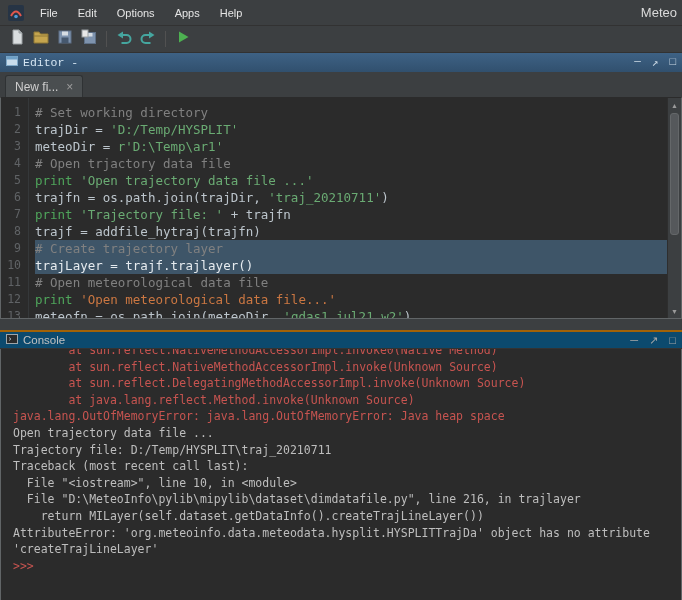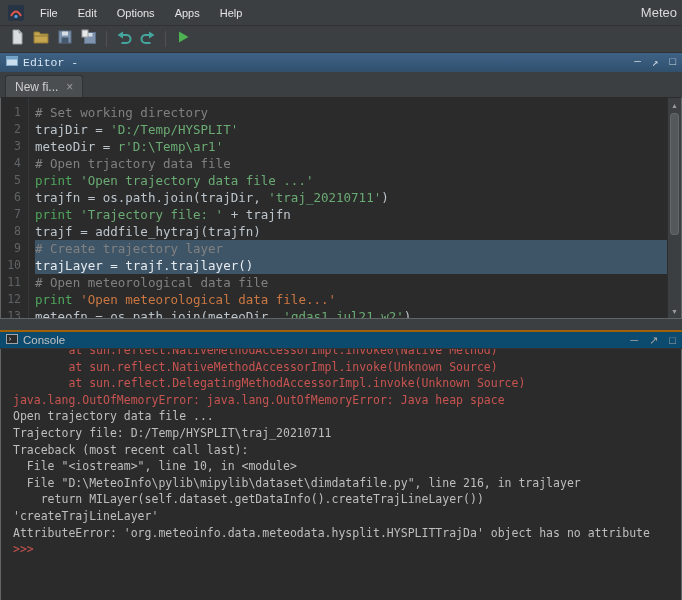--- a/index.html
+++ b/index.html
@@ -217,27 +217,28 @@
         <span class="hc">─</span>
         <span class="hc">↗</span>
         <span class="hc">□</span>
       </span>
     </div>
     <div class="console-body">
       <div class="console-block" id="console-lines">
           <div class="cline err">        at sun.reflect.NativeMethodAccessorImpl.invoke0(Native Method)</div>
           <div class="cline err">        at sun.reflect.NativeMethodAccessorImpl.invoke(Unknown Source)</div>
           <div class="cline err">        at sun.reflect.DelegatingMethodAccessorImpl.invoke(Unknown Source)</div>
+          <div class="cline err">        at java.lang.reflect.Method.invoke(Unknown Source)</div>
           <div class="cline err">java.lang.OutOfMemoryError: java.lang.OutOfMemoryError: Java heap space</div>
           <div class="cline">Open trajectory data file ...</div>
           <div class="cline">Trajectory file: D:/Temp/HYSPLIT\traj_20210711</div>
           <div class="cline">Traceback (most recent call last):</div>
           <div class="cline">  File "&lt;iostream&gt;", line 10, in &lt;module&gt;</div>
           <div class="cline">  File "D:\MeteoInfo\pylib\mipylib\dataset\dimdatafile.py", line 216, in trajlayer</div>
           <div class="cline">    return MILayer(self.dataset.getDataInfo().createTrajLineLayer())</div>
+          <div class="cline">AttributeError: 'org.meteoinfo.data.meteodata.hysplit.HYSPLITTrajDa' object has no attribute</div>
           <div class="cline">'createTrajLineLayer'</div>
-          <div class="cline">AttributeError: 'org.meteoinfo.data.meteodata.hysplit.HYSPLITTrajDa' object has no attribute</div>
           <div class="cline err">&gt;&gt;&gt;</div>
         </div>
     </div>
   </div>
 
 </div>
 
 </body></html>

